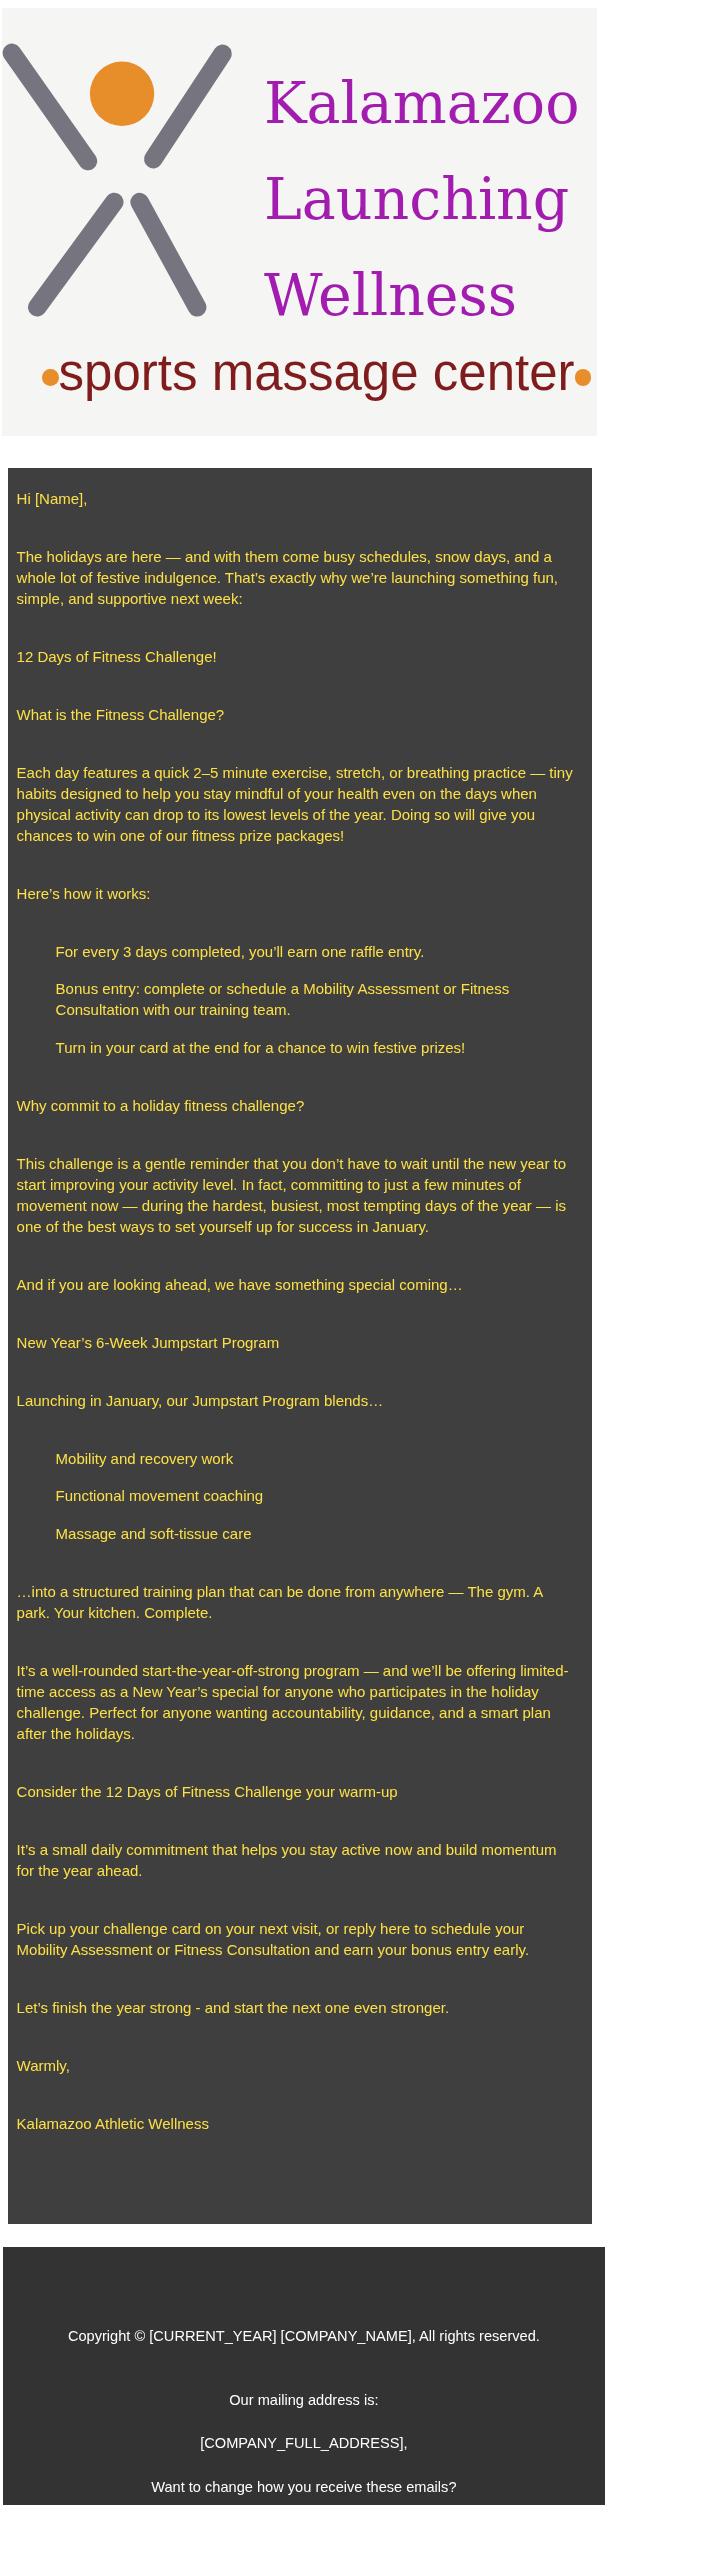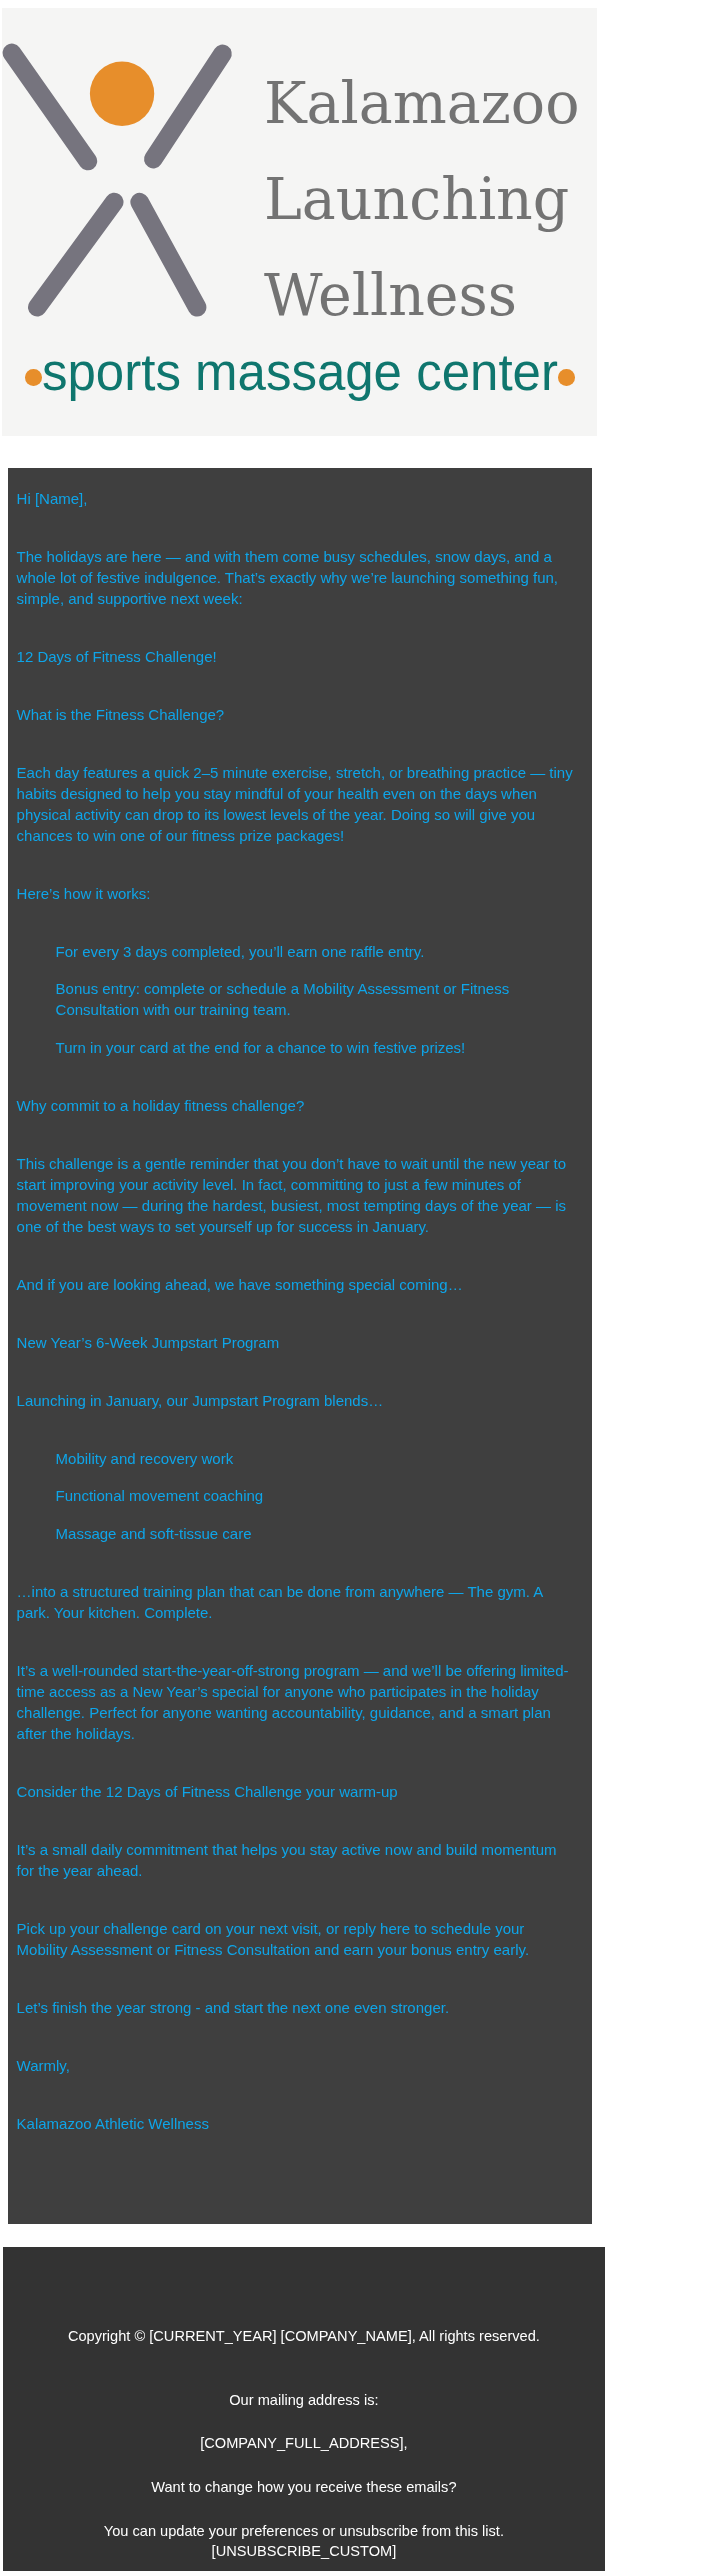--- a/index.html
+++ b/index.html
@@ -15,55 +15,55 @@
     position:absolute; left:2px; top:7.8px;
     width:595px; height:428px;
     background:#f5f5f4;
     overflow:hidden;
   }
   .logo-svg { position:absolute; left:0; top:0; }
   .brand-title {
     position:absolute; left:262px; top:47px;
     font-family:"DejaVu Serif", serif;
     font-size:57px; line-height:96px;
-    color:#737373;
+    color:#a21caf;
     white-space:nowrap;
   }
   .tagline {
     position:absolute; left:6.8px; right:5.9px; top:330px; height:70px;
-    display:flex; align-items:center; justify-content:center;
-    color:#0f766e; font-size:51px; font-weight:400;
+    display:flex; align-items:center; justify-content:flex-end;
+    color:#7f1d1d; font-size:51px; font-weight:400;
     white-space:nowrap;
   }
   .tagline .dot {
     width:16.6px; height:16.6px; border-radius:50%;
     background:#e78e2b; position:relative; top:4.9px;
     flex:0 0 auto;
   }
 
   
   .body-block {
     position:absolute; left:7.8px; top:468px;
     width:584px; height:1756px;
     background:#3f3f3f;
-    color:#0ea5e9;
+    color:#fde047;
     font-size:15px; line-height:21px;
     padding:19.5px 13.7px 0 8.8px;
     box-sizing:border-box;
     overflow:hidden;
   }
   .para { margin:0 0 37px 0; }
   .blist { margin:0 0 37px 0; padding-left:39px; }
   .blist .item { margin:0 0 16.6px 0; }
   .blist .item:last-child { margin-bottom:0; }
 
   
   .footer {
     position:absolute; left:2.9px; top:2247px;
-    width:602px; height:324px;
+    width:602px; height:258px;
     background:#333333;
     color:#ffffff;
     text-align:center;
     font-size:14.6px; line-height:19.5px;
     box-sizing:border-box;
     padding-top:80px;
     overflow:hidden;
   }
   .footer .fblock { margin:0 9.8px 24.4px 9.8px; }
   .footer .bold { font-weight:normal; }

